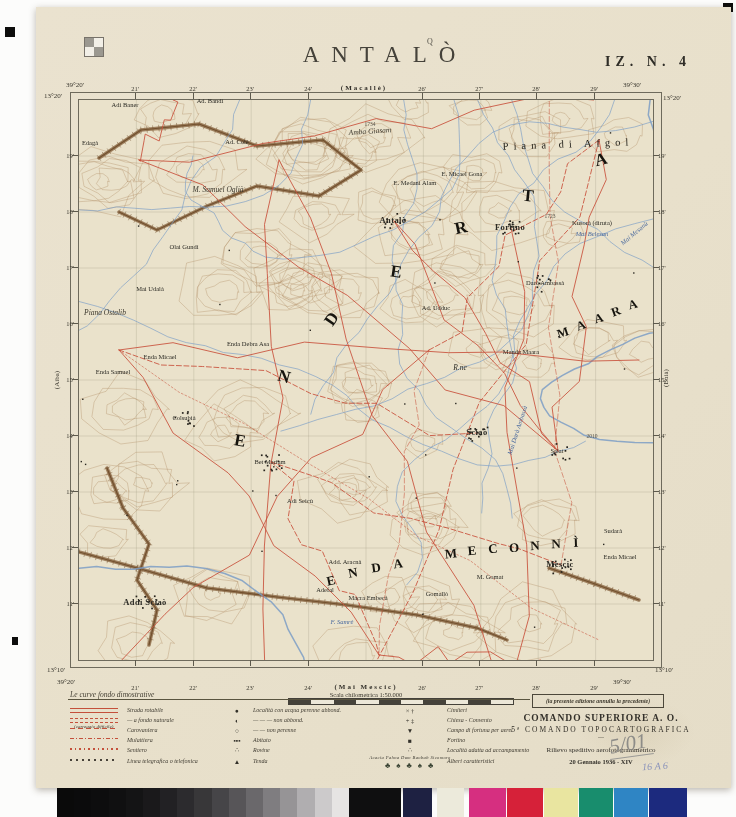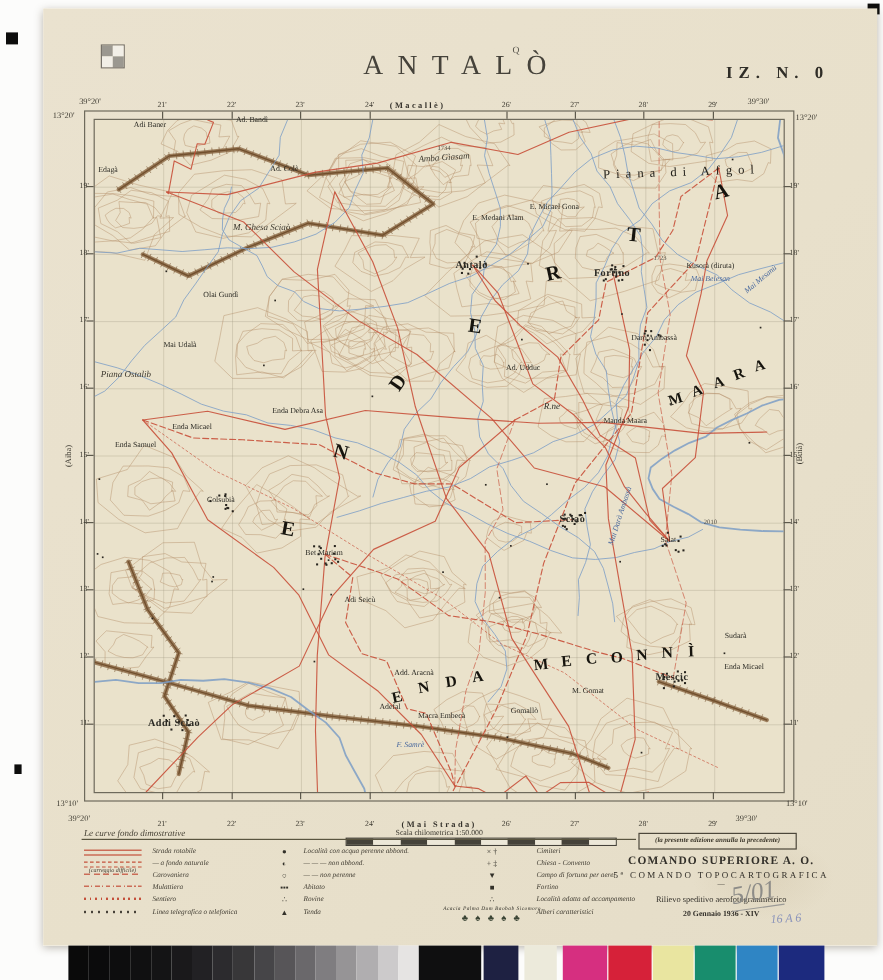--- a/index.html
+++ b/index.html
@@ -20,21 +20,21 @@
   .sheetcode{position:absolute;left:648px;top:62px;transform:translate(-50%,-50%);
              font-size:14px;letter-spacing:5px;font-weight:600;color:#2f2d27;white-space:nowrap;}
 
   .frame-outer{position:absolute;left:70px;top:92px;width:590px;height:574px;border:1px solid #6e6a5c;}
   .frame-inner{position:absolute;left:78px;top:99px;width:574px;height:560px;border:1px solid #6e6a5c;
                background:#eae2cb;box-sizing:content-box;}
   #map-art{position:absolute;left:79px;top:100px;width:574px;height:560px;overflow:hidden;}
 
   .ml{position:absolute;white-space:nowrap;color:#2b2a24;font-family:"Liberation Serif",serif;z-index:5;}
   .ml.s{font-size:6.5px;}
-  .ml.si{font-size:7.5px;font-style:italic;}
+  .ml.si{font-size:7.5px;font-style:italic;margin-top:29px;}
   .ml.t{font-size:8.5px;font-weight:bold;letter-spacing:.4px;}
   .ml.c{font-size:7.5px;font-style:italic;color:#3c382e;}
   .ml.w{font-size:6.5px;font-style:italic;color:#49699e;}
   .ml.e{font-size:5.5px;color:#55524a;}
   .ml.bl{font-size:17px;font-weight:bold;color:#16140e;}
   .ml.b2{font-size:12.5px;font-weight:bold;color:#16140e;}
   .ml.b3{font-size:13px;font-weight:bold;color:#16140e;}
   .ml.piana{font-size:10.5px;letter-spacing:5px;color:#23211b;}
 
   .tick{position:absolute;font-size:6.5px;color:#3d3a31;transform:translate(-50%,-50%);white-space:nowrap;}
@@ -96,21 +96,21 @@
 
   <div class="regmark">
     <i style="background:#9b9890;"></i>
       <i style="background:#f2efe7;"></i>
     <i style="background:#f2efe7;"></i>
       <i style="background:#9b9890;"></i>
   </div>
 
   <div class="maptitle">ANTALÒ</div>
   <div class="titlemark">Q</div>
-  <div class="sheetcode">IZ. N. 0</div>
+  <div class="sheetcode">IZ. N. 4</div>
 
   <div class="frame-outer"></div>
   <div class="frame-inner"></div>
   <svg id="map-art" viewBox="0 0 574 560">
       <path d="M57.4 0 V560" fill="none" stroke="#9a927c" stroke-width="0.5" opacity="0.5" stroke-linecap="round" stroke-linejoin="round"></path>
       <path d="M0 56.0 H574" fill="none" stroke="#9a927c" stroke-width="0.5" opacity="0.5" stroke-linecap="round" stroke-linejoin="round"></path>
       <path d="M114.8 0 V560" fill="none" stroke="#9a927c" stroke-width="0.5" opacity="0.5" stroke-linecap="round" stroke-linejoin="round"></path>
       <path d="M0 112.0 H574" fill="none" stroke="#9a927c" stroke-width="0.5" opacity="0.5" stroke-linecap="round" stroke-linejoin="round"></path>
       <path d="M172.2 0 V560" fill="none" stroke="#9a927c" stroke-width="0.5" opacity="0.5" stroke-linecap="round" stroke-linejoin="round"></path>
       <path d="M0 168.0 H574" fill="none" stroke="#9a927c" stroke-width="0.5" opacity="0.5" stroke-linecap="round" stroke-linejoin="round"></path>
@@ -751,21 +751,21 @@
       <span class="ml s" style="left: 300px; top: 500px; transform: translate(-50%, -50%) rotate(0deg);">Adi Seicù</span>
       <span class="ml s" style="left: 620px; top: 556px; transform: translate(-50%, -50%) rotate(0deg);">Enda Micael</span>
       <span class="ml s" style="left: 613px; top: 530px; transform: translate(-50%, -50%) rotate(0deg);">Sudarà</span>
       <span class="ml s" style="left: 490px; top: 576px; transform: translate(-50%, -50%) rotate(0deg);">M. Gomat</span>
       <span class="ml s" style="left: 437px; top: 593px; transform: translate(-50%, -50%) rotate(0deg);">Gomallò</span>
       <span class="ml s" style="left: 368px; top: 597px; transform: translate(-50%, -50%) rotate(0deg);">Macra Embecà</span>
       <span class="ml s" style="left: 325px; top: 589px; transform: translate(-50%, -50%) rotate(0deg);">Adefal</span>
       <span class="ml s" style="left: 345px; top: 561px; transform: translate(-50%, -50%) rotate(0deg);">Add. Aracnà</span>
       <span class="ml si" style="left: 460px; top: 338px; transform: translate(-50%, -50%) rotate(0deg);">R.ne</span>
       <span class="ml c" style="left: 370px; top: 131px; transform: translate(-50%, -50%) rotate(-4deg);">Amba Gìasam</span>
-      <span class="ml c" style="left: 218px; top: 189px; transform: translate(-50%, -50%) rotate(0deg);">M. Ghesa Sciaò</span>
+      <span class="ml c" style="left: 218px; top: 189px; transform: translate(-50%, -50%) rotate(0deg);">M. Samuel Oglià</span>
       <span class="ml c" style="left: 105px; top: 312px; transform: translate(-50%, -50%) rotate(0deg);">Piana Ostalib</span>
       <span class="ml w" style="left: 592px; top: 233px; transform: translate(-50%, -50%) rotate(0deg);">Mai Belesan</span>
       <span class="ml w" style="left: 634px; top: 233px; transform: translate(-50%, -50%) rotate(-40deg);">Mai Mesanù</span>
       <span class="ml w" style="left: 517px; top: 430px; transform: translate(-50%, -50%) rotate(-72deg);">Mai Darà Ambassà</span>
       <span class="ml w" style="left: 342px; top: 621px; transform: translate(-50%, -50%) rotate(0deg);">F. Samrè</span>
       <span class="ml e" style="left: 370px; top: 124px; transform: translate(-50%, -50%) rotate(0deg);">1734</span>
       <span class="ml e" style="left: 550px; top: 216px; transform: translate(-50%, -50%) rotate(0deg);">1723</span>
       <span class="ml e" style="left: 592px; top: 436px; transform: translate(-50%, -50%) rotate(0deg);">2010</span>
       <span class="tick" style="left: 135px; top: 88px;">21'</span>
       <span class="tmark" style="left: 135px; top: 93px; width: 1px; height: 6px;"></span>
@@ -830,22 +830,22 @@
       <span class="tick tickR" style="left: 658px; top: 435px;">14'</span>
       <span class="tmark" style="left: 653px; top: 435px; width: 6px; height: 1px;"></span>
       <span class="tick tickR" style="left: 658px; top: 491px;">13'</span>
       <span class="tmark" style="left: 653px; top: 491px; width: 6px; height: 1px;"></span>
       <span class="tick tickR" style="left: 658px; top: 547px;">12'</span>
       <span class="tmark" style="left: 653px; top: 547px; width: 6px; height: 1px;"></span>
       <span class="tick tickR" style="left: 658px; top: 603px;">11'</span>
       <span class="tmark" style="left: 653px; top: 603px; width: 6px; height: 1px;"></span>
     </div>
 
-  <div class="edgecap" style="left:348px;top:88px;">(Macallè)</div>
-  <div class="edgecap" style="left:366px;top:687px;">(Mai Strada)</div>
+  <div class="edgecap" style="left:364px;top:88px;">(Macallè)</div>
+  <div class="edgecap" style="left:366px;top:687px;">(Mai Mescic)</div>
   <div class="marginv" style="left:57px;top:380px;">(Aiba)</div>
   <div class="marginv" style="left:666px;top:378px;">(Buià)</div>
   <div class="scalecap" style="left:366px;top:694px;font-size:6.5px;">Scala chilometrica 1:50.000</div>
   <div class="scalebar" id="scalebar">
       <i style="background: rgb(69, 66, 58);"></i>
       <i style="background: rgb(236, 231, 216);"></i>
       <i style="background: rgb(69, 66, 58);"></i>
       <i style="background: rgb(236, 231, 216);"></i>
       <i style="background: rgb(69, 66, 58);"></i>
       <i style="background: rgb(236, 231, 216);"></i>

